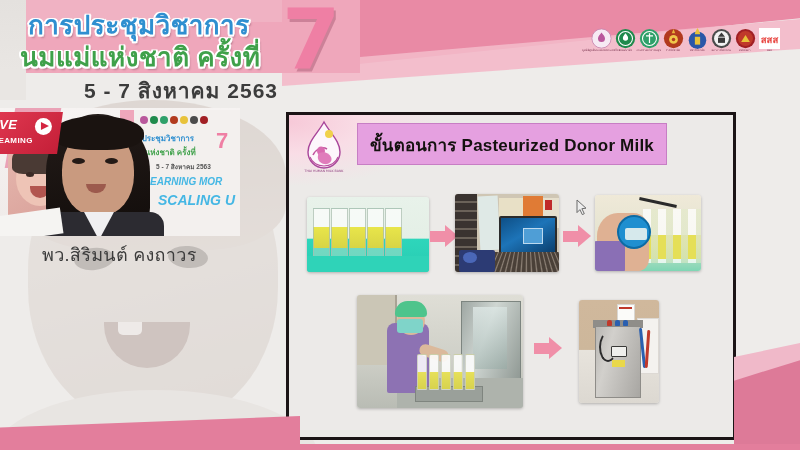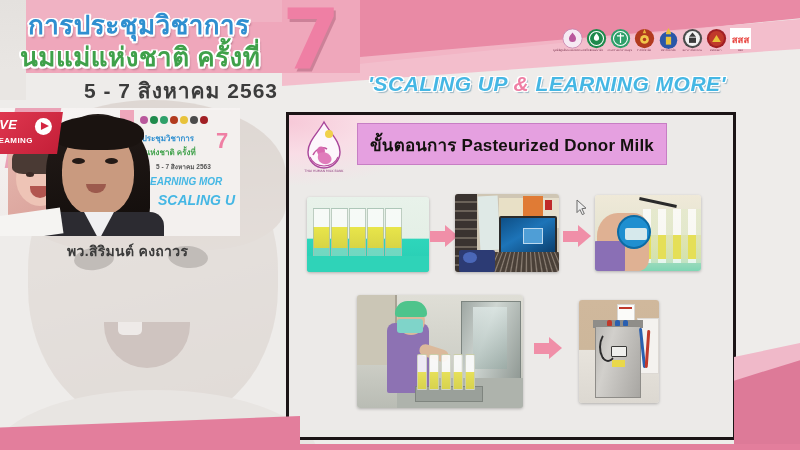--- a/index.html
+++ b/index.html
@@ -139,21 +139,21 @@
     color: #45b7e4;
     text-shadow:
       -1.2px -1.2px 0 #fff, 1.2px -1.2px 0 #fff,
       -1.2px 1.2px 0 #fff, 1.2px 1.2px 0 #fff,
       2px 2px 1px rgba(70,130,160,.5);
   }
   .slogan .amp { color: #ef7fa4; }
 
   
   .logo-row {
-    position: absolute; left: 560px; top: 28px;
+    position: absolute; left: 589px; top: 28px;
     display: flex; align-items: flex-start; 
   }
   .org-logo {
     width: 24px; height: 30px;
     display: flex; flex-direction: column;
     align-items: center; justify-content: flex-start;
   }
   .org-mark {
     width: 21px; height: 21px; border-radius: 50%;
     display: block;
@@ -285,22 +285,22 @@
     transform: skewX(8deg);
   }
   .lb-play::after {
     content: ""; position: absolute; left: 6px; top: 4px;
     border-left: 8px solid #d42440;
     border-top: 4.5px solid transparent;
     border-bottom: 4.5px solid transparent;
   }
 
   .speaker-name {
-    position: absolute; left: 67px; top: 240px;
-    font-size: 14px; font-weight: bold; color: #3b3b3b;
+    position: absolute; left: 42px; top: 240px;
+    font-size: 18px; font-weight: normal; color: #3b3b3b;
     white-space: nowrap;
     letter-spacing: .3px;
   }
 
   
   .slide-panel {
     position: absolute; left: 286px; top: 112px;
     width: 450px; height: 328px;
     background: #eceae8;
     border: 3px solid #1b1416;
@@ -468,21 +468,20 @@
   <div class="ribbon-b"></div>
   <div class="hdr-pink"></div>
   <div class="hdr-pink-soft"></div>
   <div class="hdr-left-strip"></div>
 
   <div class="title-l1">การประชุมวิชาการ</div>
   <div class="title-l2">นมแม่แห่งชาติ ครั้งที่</div>
   <div class="big-seven">7</div>
   <div class="title-date">5 - 7 สิงหาคม 2563</div>
 
-  <div class="slogan"><span>'SCALING UP </span><span class="amp">&amp;</span><span> LEARNING MORE'</span></div>
 
   <div class="logo-row">
     <div class="org-logo">
       <svg class="org-mark" viewBox="0 0 24 24">
           <circle cx="12" cy="12" r="11" fill="#f6eaf3" stroke="#c887b0" stroke-width="1"></circle>
           <path d="M12 5c2 3 4 4 4 7a4 4 0 11-8 0c0-3 2-4 4-7z" fill="#b9589c"></path>
         </svg>
       <div class="org-cap">มูลนิธิศูนย์นมแม่แห่งประเทศไทย</div>
     </div>
     <div class="org-logo">

